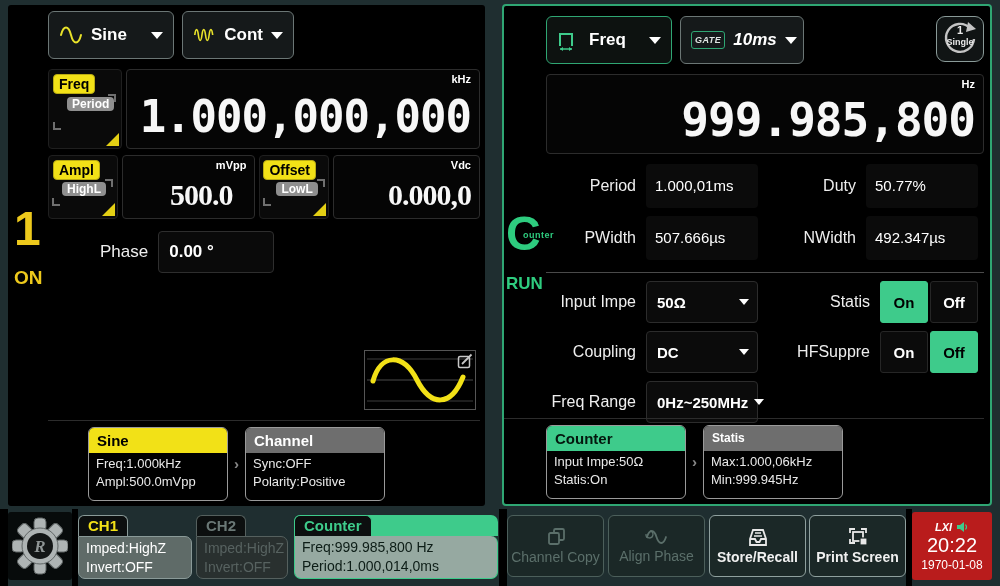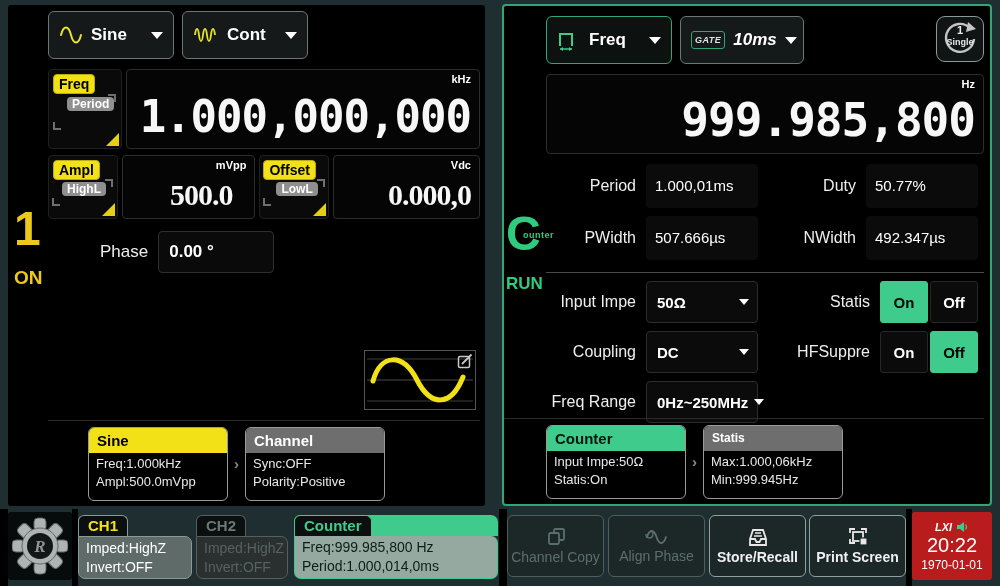--- a/index.html
+++ b/index.html
@@ -145,21 +145,21 @@
     </div>
     <div class="content">
       <div class="toprow">
         <div class="dropdown" style="width:126px;">
           <svg width="24" height="18" viewBox="0 0 24 18">
             <path d="M2 9 C4.5 -1, 9.5 -1, 12 9 C14.5 19, 19.5 19, 22 9" fill="none" stroke="#e8e22a" stroke-width="2" stroke-linecap="round"></path>
           </svg>
           <span class="dd-label">Sine</span>
           <span class="caret"></span>
         </div>
-        <div class="dropdown" style="width:126px;">
+        <div class="dropdown" style="width:112px;">
           <svg width="26" height="20" viewBox="0 0 26 20">
             <path d="M2 10 C3 2, 5 2, 6 10 C7 18, 9 18, 10 10 C11 2, 13 2, 14 10 C15 18, 17 18, 18 10 C19 2, 21 2, 22 10" fill="none" stroke="#e8e22a" stroke-width="1.8"></path>
           </svg>
           <span class="dd-label">Cont</span>
           <span class="caret"></span>
         </div>
       </div>
 
       <div class="row-freq">
         <div class="key">
@@ -417,17 +417,17 @@
 
     <div id="clock-panel">
       <div class="lxi-row">
         <span class="lxi-text">LXI</span>
         <svg width="13" height="12" viewBox="0 0 13 12">
           <polygon points="1,4 4,4 8,1 8,11 4,8 1,8" fill="#3ecb8b"></polygon>
           <path d="M9.5 3.5 Q11.5 6 9.5 8.5" fill="none" stroke="#3ecb8b" stroke-width="1.2"></path>
         </svg>
       </div>
       <div class="clock-time">20:22</div>
-      <div class="clock-date">1970-01-01</div>
+      <div class="clock-date">1970-01-08</div>
     </div>
   </div>
 
 </div>
 
 </body></html>

